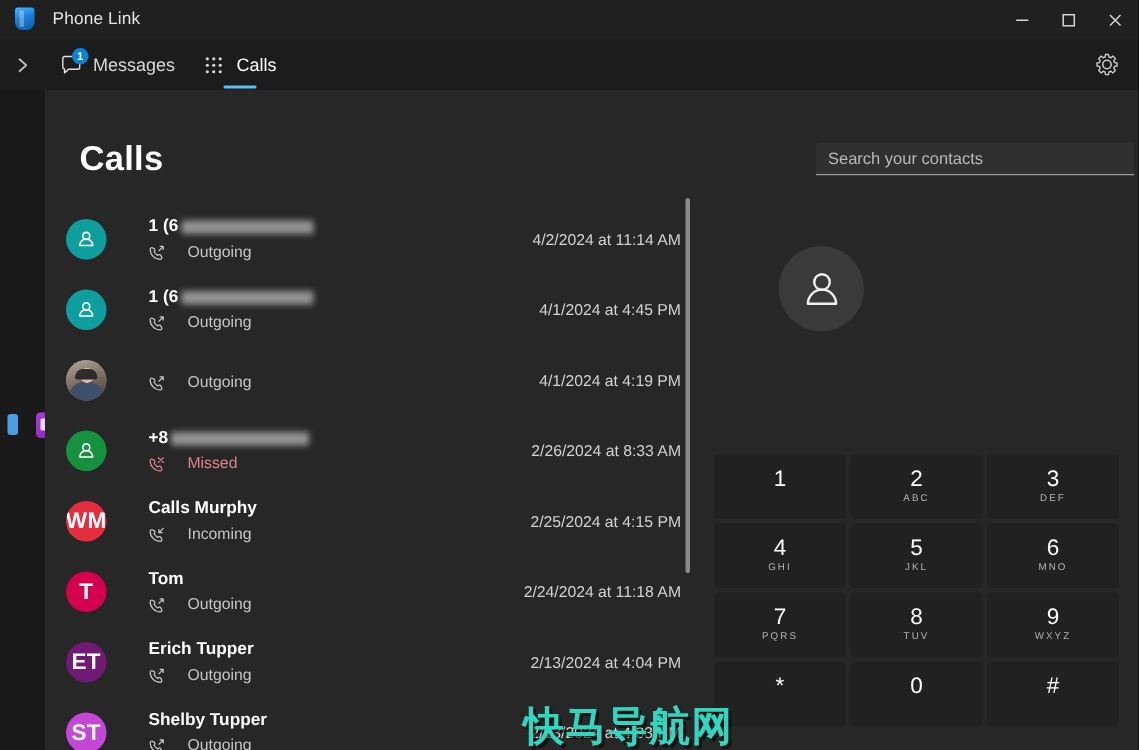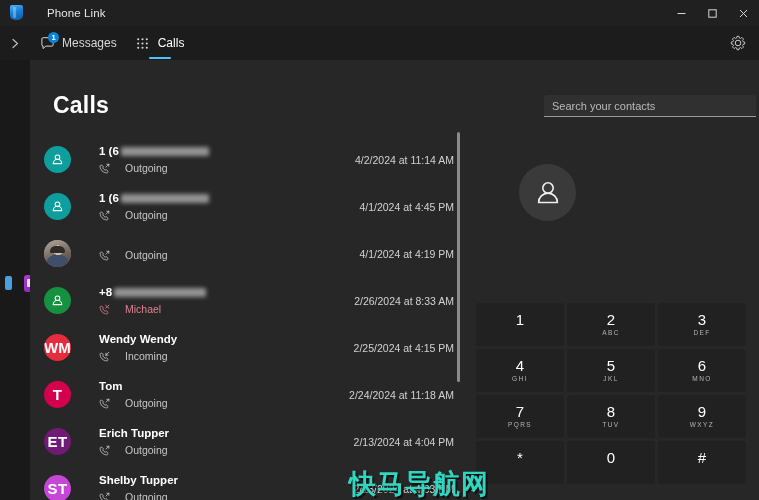--- a/index.html
+++ b/index.html
@@ -46,21 +46,21 @@
   }
   .app-icon .shield::after {
     content: "";
     position: absolute;
     left: 3px; top: 2px;
     width: 3px; height: 11px;
     background: rgba(255,255,255,0.30);
     border-radius: 1px;
   }
   .title-text {
-    margin-left: 22px;
+    margin-left: 10px;
     font-size: 11.5px;
     color: #e4e4e4;
     letter-spacing: 0.1px;
     white-space: nowrap;
   }
   .win-controls {
     margin-left: auto;
     display: flex;
     height: 26px;
   }
@@ -581,30 +581,30 @@
                 <span>+8</span>
                 <span class="redact" style="width: 92px;"></span>
               </div>
               <div class="call-sub missed">
                 <span>
                   <svg width="11" height="11" viewBox="0 0 12 12">
                     <path d="M1.2 3.4 C1.2 2.6 2.1 2.1 2.8 2.4 L4 3 C4.6 3.3 4.8 4 4.5 4.6 L4.1 5.3 C4.8 6.5 5.5 7.2 6.7 7.9 L7.4 7.5 C8 7.2 8.7 7.4 9 8 L9.6 9.2 C9.9 9.9 9.4 10.8 8.6 10.8 C4.5 10.8 1.2 7.5 1.2 3.4 Z" stroke="#e08090" stroke-width="0.9" fill="none" stroke-linejoin="round"></path>
                     <path d="M7.2 1.3 L10.8 4.6 M10.8 1.3 L7.2 4.6" stroke="#e08090" stroke-width="0.9" fill="none" stroke-linecap="round"></path>
                   </svg>
                 </span>
-                <span>Michael</span>
+                <span>Missed</span>
               </div>
             </div>
             <div class="call-time">2/26/2024 at 8:33 AM</div>
           </div>
           <div class="call-row">
             <div class="avatar" style="background: rgb(230, 45, 63);">WM</div>
             <div class="call-info">
               <div class="call-name">
-                <span>Wendy Wendy</span>
+                <span>Calls Murphy</span>
               </div>
               <div class="call-sub">
                 <span>
                   <svg width="11" height="11" viewBox="0 0 12 12">
                     <path d="M1.2 3.4 C1.2 2.6 2.1 2.1 2.8 2.4 L4 3 C4.6 3.3 4.8 4 4.5 4.6 L4.1 5.3 C4.8 6.5 5.5 7.2 6.7 7.9 L7.4 7.5 C8 7.2 8.7 7.4 9 8 L9.6 9.2 C9.9 9.9 9.4 10.8 8.6 10.8 C4.5 10.8 1.2 7.5 1.2 3.4 Z" stroke="#c6c6c6" stroke-width="0.9" fill="none" stroke-linejoin="round"></path>
                     <path d="M10.7 1.4 L7.6 4.5 M7.6 4.5 L7.6 2.3 M7.6 4.5 L9.8 4.5" stroke="#c6c6c6" stroke-width="0.9" fill="none" stroke-linecap="round" stroke-linejoin="round"></path>
                   </svg>
                 </span>
                 <span>Incoming</span>
               </div>

